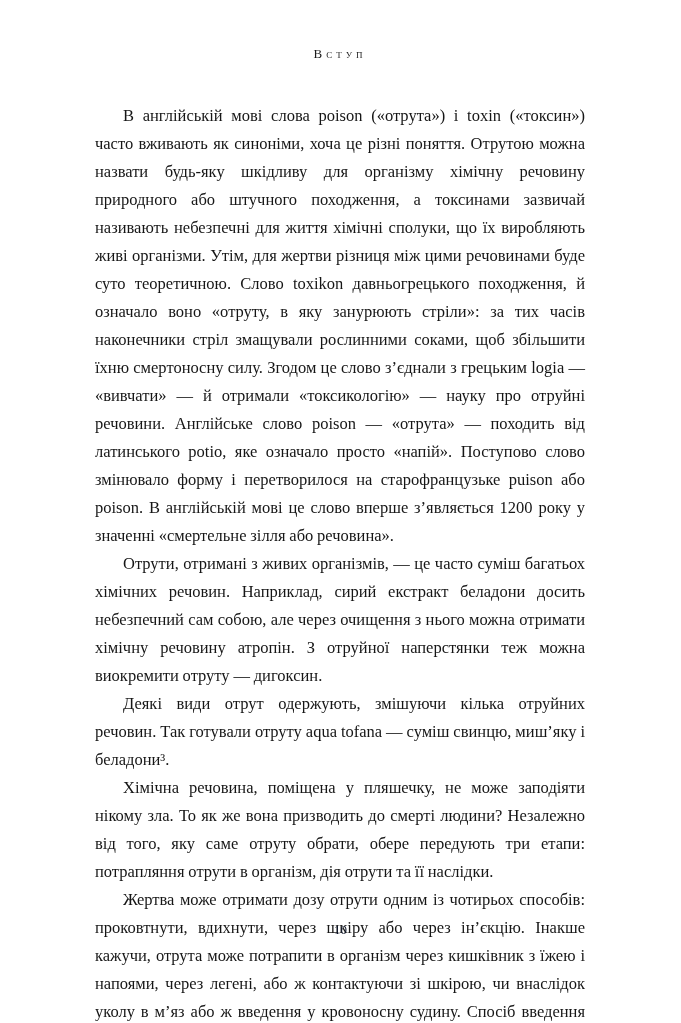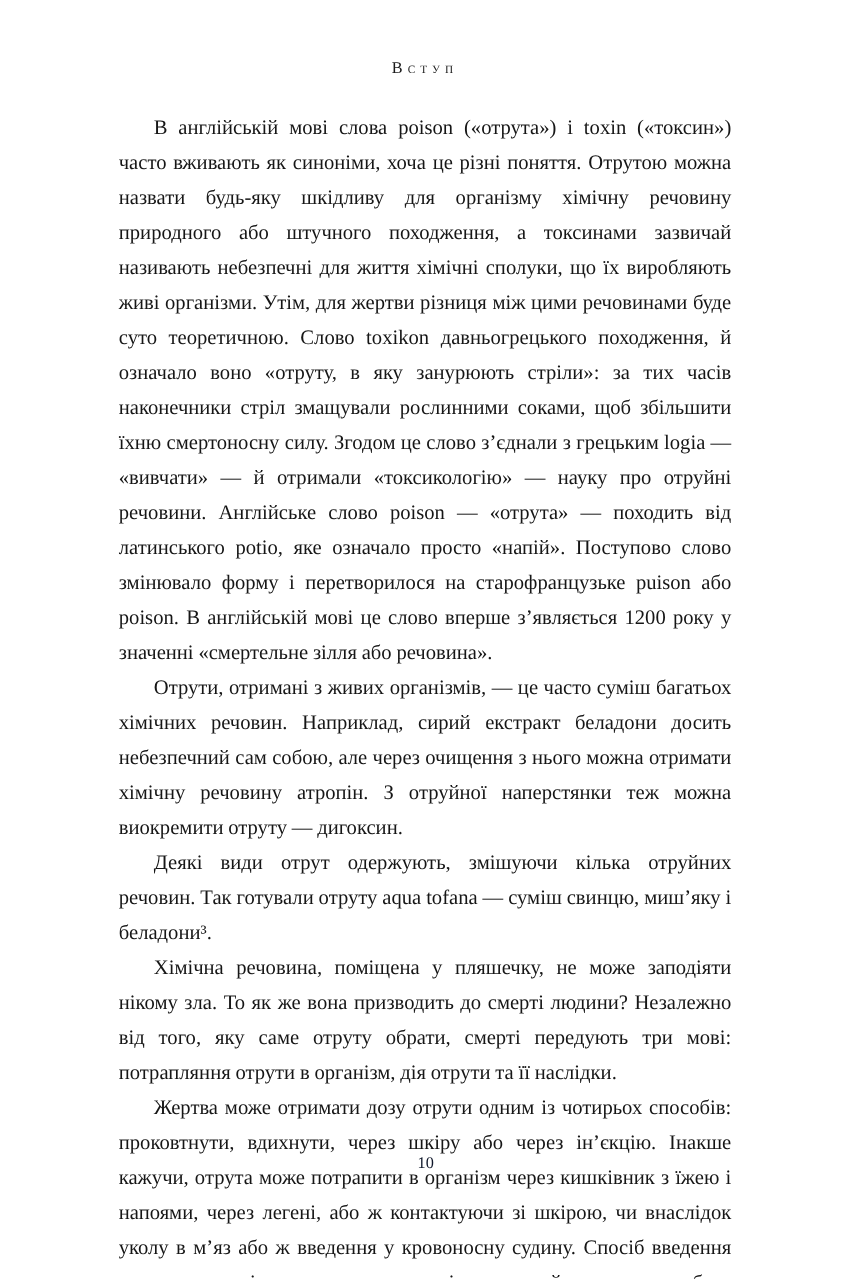--- a/index.html
+++ b/index.html
@@ -21,21 +21,21 @@
     height: 1023px;
     padding: 46px 96px 0 95px;
     position: relative;
   }
   .running-head {
     text-align: center;
     font-size: 13px;
     letter-spacing: 4px;
     font-variant: small-caps;
     color: #1a1a1a;
-    margin: 0 0 26px 0;
+    margin: 0 0 40px 0;
   }
   .body-text p {
     margin: 0;
     font-size: 16.5px;
     line-height: 28px;
     text-align: justify;
     text-indent: 28px;
     hyphens: auto;
     -webkit-hyphens: auto;
     word-spacing: -0.3px;
@@ -54,19 +54,19 @@
 <body>
 
 <div class="page">
 
   <div class="running-head">Вступ</div>
 
   <div class="body-text">
     <p>В англійській мові слова poison («отрута») і toxin («токсин») часто вживають як синоніми, хоча це різні поняття. Отрутою можна назвати будь-яку шкідливу для організму хімічну речовину природного або штучного походження, а токсинами зазвичай називають небезпечні для життя хімічні сполуки, що їх виробляють живі організми. Утім, для жертви різниця між цими речовинами буде суто теоретичною. Слово toxikon давньогрецького походження, й означало воно «отруту, в яку занурюють стріли»: за тих часів наконечники стріл змащували рослинними соками, щоб збільшити їхню смертоносну силу. Згодом це слово з’єднали з грецьким logia — «вивчати» — й отримали «токсикологію» — науку про отруйні речовини. Англійське слово poison — «отрута» — походить від латинського potio, яке означало просто «напій». Поступово слово змінювало форму і перетворилося на старофранцузьке puison або poison. В англійській мові це слово вперше з’являється 1200 року у значенні «смертельне зілля або речовина».</p>
     <p>Отрути, отримані з живих організмів, — це часто суміш багатьох хімічних речовин. Наприклад, сирий екстракт беладони досить небезпечний сам собою, але через очищення з нього можна отримати хімічну речовину атропін. З отруйної наперстянки теж можна виокремити отруту — дигоксин.</p>
     <p>Деякі види отрут одержують, змішуючи кілька отруйних речовин. Так готували отруту aqua tofana — суміш свинцю, миш’яку і беладони³.</p>
-    <p>Хімічна речовина, поміщена у пляшечку, не може заподіяти нікому зла. То як же вона призводить до смерті людини? Незалежно від того, яку саме отруту обрати, смерті передують три мові: потрапляння отрути в організм, дія отрути та її наслідки.</p>
+    <p>Хімічна речовина, поміщена у пляшечку, не може заподіяти нікому зла. То як же вона призводить до смерті людини? Незалежно від того, яку саме отруту обрати, обере передують три етапи: потрапляння отрути в організм, дія отрути та її наслідки.</p>
     <p>Жертва може отримати дозу отрути одним із чотирьох способів: проковтнути, вдихнути, через шкіру або через ін’єкцію. Інакше кажучи, отрута може потрапити в організм через кишківник з їжею і напоями, через легені, або ж контактуючи зі шкірою, чи внаслідок уколу в м’яз або ж введення у кровоносну судину. Спосіб введення отрути в організм жертви залежить від того, який саме трунок обере вбивця. Отруйні гази не раз ставали</p>
   </div>
 
   <div class="folio">10</div>
 
 </div>
 
 </body></html>

